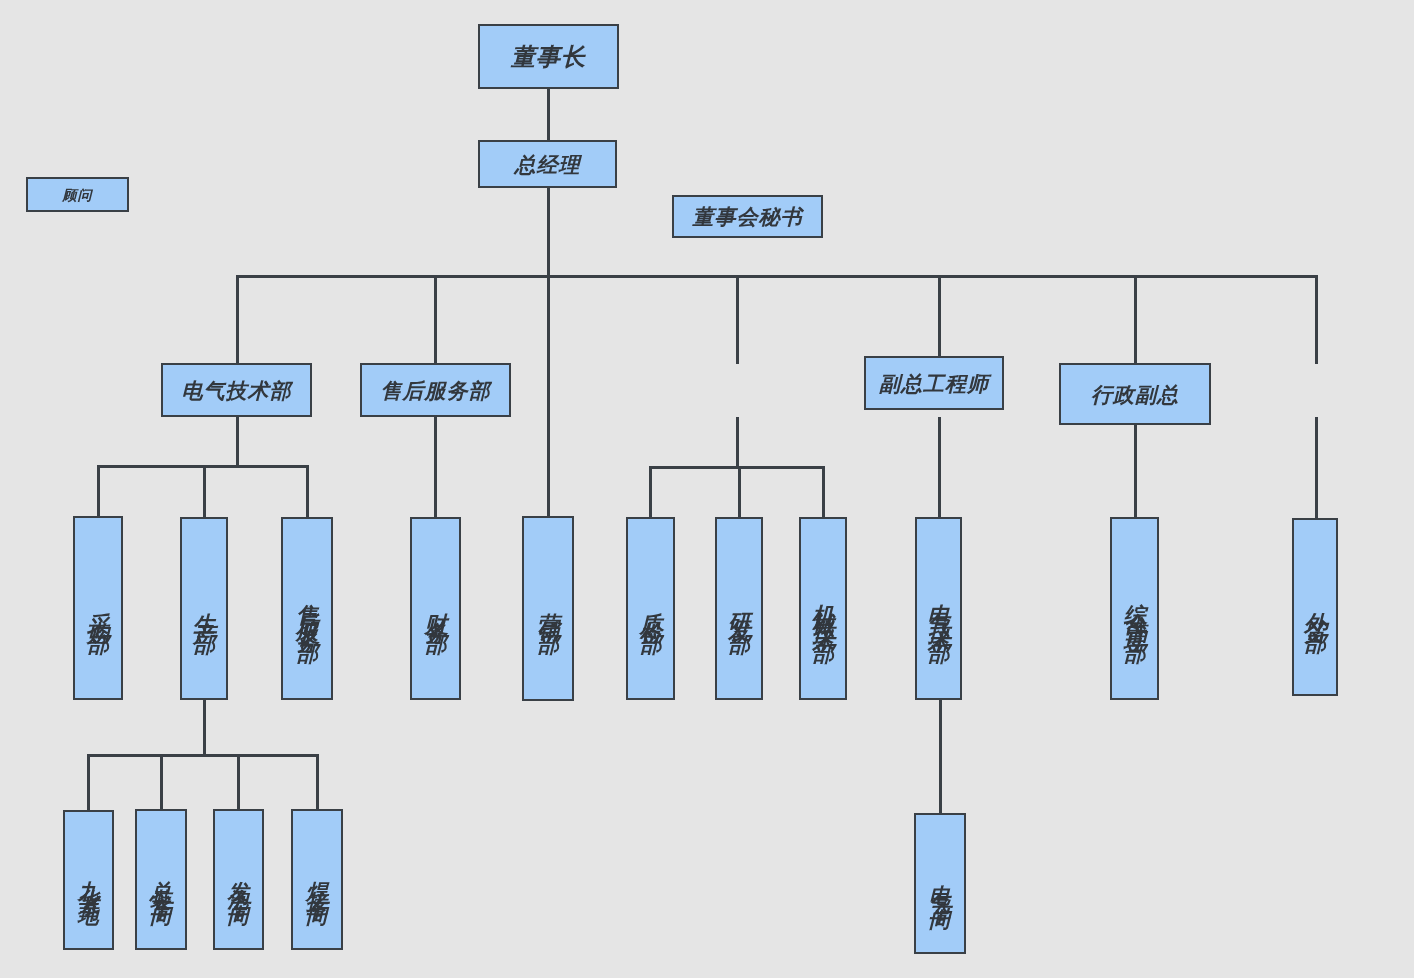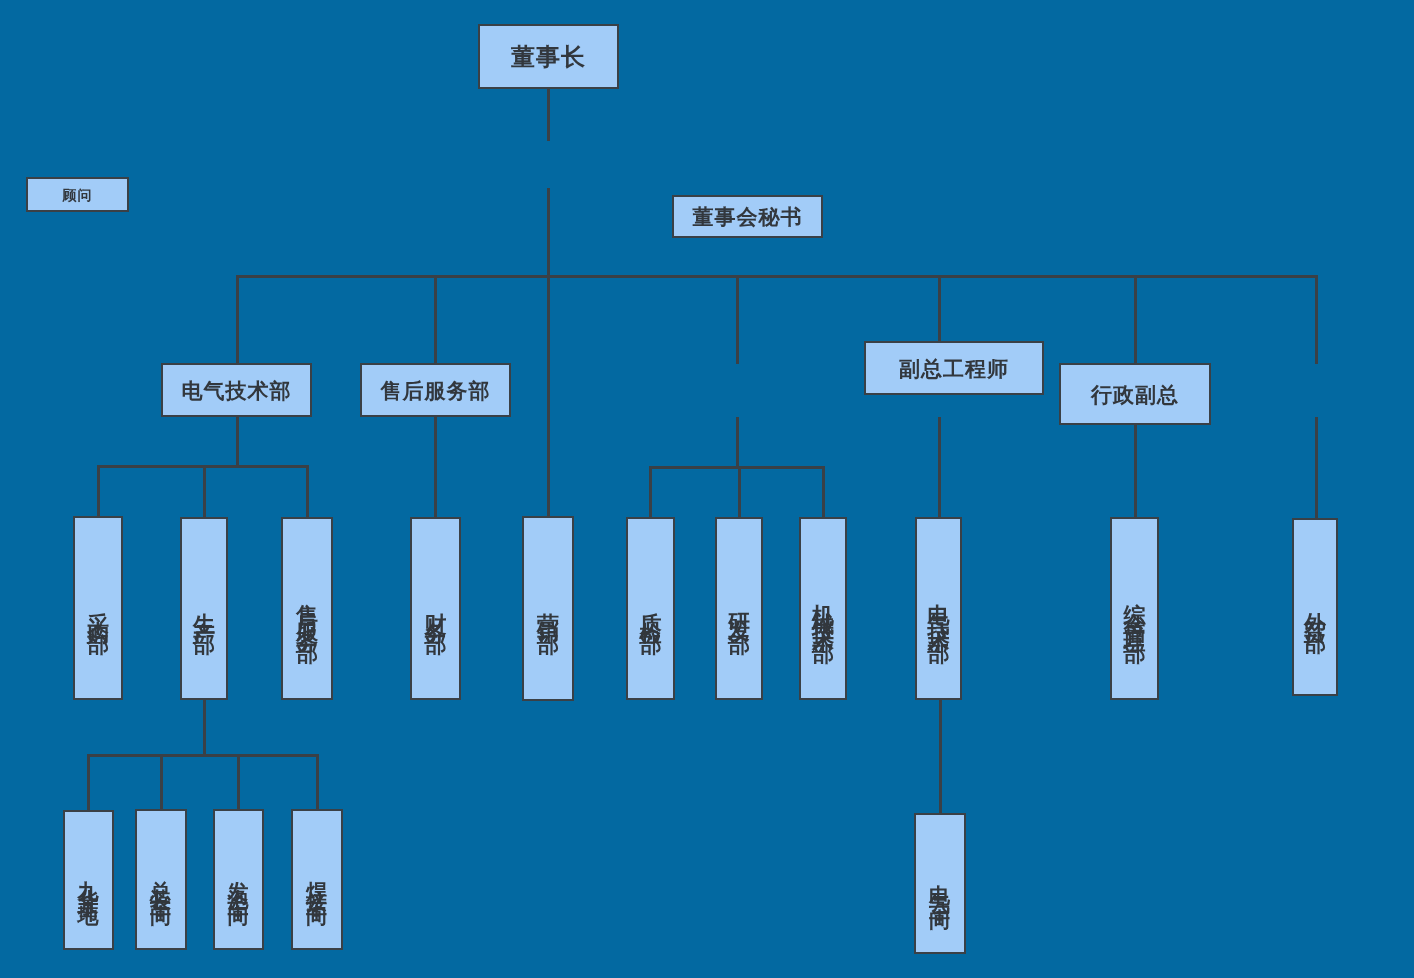--- a/index.html
+++ b/index.html
@@ -4,23 +4,24 @@
 <style>
   html, body {
     margin: 0;
     padding: 0;
     background: #000000;
   }
   .canvas {
     position: relative;
     width: 1414px;
     height: 978px;
-    background: #0369a1;
+    background: #e5e5e5;
     overflow: hidden;
     font-family: "Liberation Sans", "DejaVu Sans", sans-serif;
+    font-style: italic;
   }
   .wires {
     position: absolute;
     left: 0;
     top: 0;
     z-index: 1;
   }
   .node {
     position: absolute;
     z-index: 2;
@@ -98,34 +99,37 @@
       <line x1="238" y1="753.5" x2="238" y2="810"></line>
       <line x1="317" y1="753.5" x2="317" y2="810"></line>
 
       <line x1="940" y1="700" x2="940" y2="814"></line>
     </g>
   </svg>
 
   <div class="node big" style="left:478px;top:24px;width:141px;height:65px">
     <span class="lbl">董事长</span>
   </div>
+  <div class="node" style="left:478px;top:140px;width:139px;height:48px">
+    <span class="lbl">总经理</span>
+  </div>
   <div class="node small" style="left:26px;top:177px;width:103px;height:35px">
     <span class="lbl">顾问</span>
   </div>
   <div class="node" style="left:672px;top:195px;width:151px;height:43px">
     <span class="lbl">董事会秘书</span>
   </div>
 
   <div class="node" style="left:161px;top:363px;width:151px;height:54px">
     <span class="lbl">电气技术部</span>
   </div>
   <div class="node" style="left:360px;top:363px;width:151px;height:54px">
     <span class="lbl">售后服务部</span>
   </div>
-  <div class="node" style="left:864px;top:341px;width:180px;height:54px">
+  <div class="node" style="left:864px;top:356px;width:140px;height:54px">
     <span class="lbl">副总工程师</span>
   </div>
   <div class="node" style="left:1059px;top:363px;width:152px;height:62px">
     <span class="lbl">行政副总</span>
   </div>
 
   <div class="node v" style="left:73px;top:516px;width:50px;height:184px">
     <span class="lbl">采购部</span>
   </div>
   <div class="node v" style="left:180px;top:517px;width:48px;height:183px">

